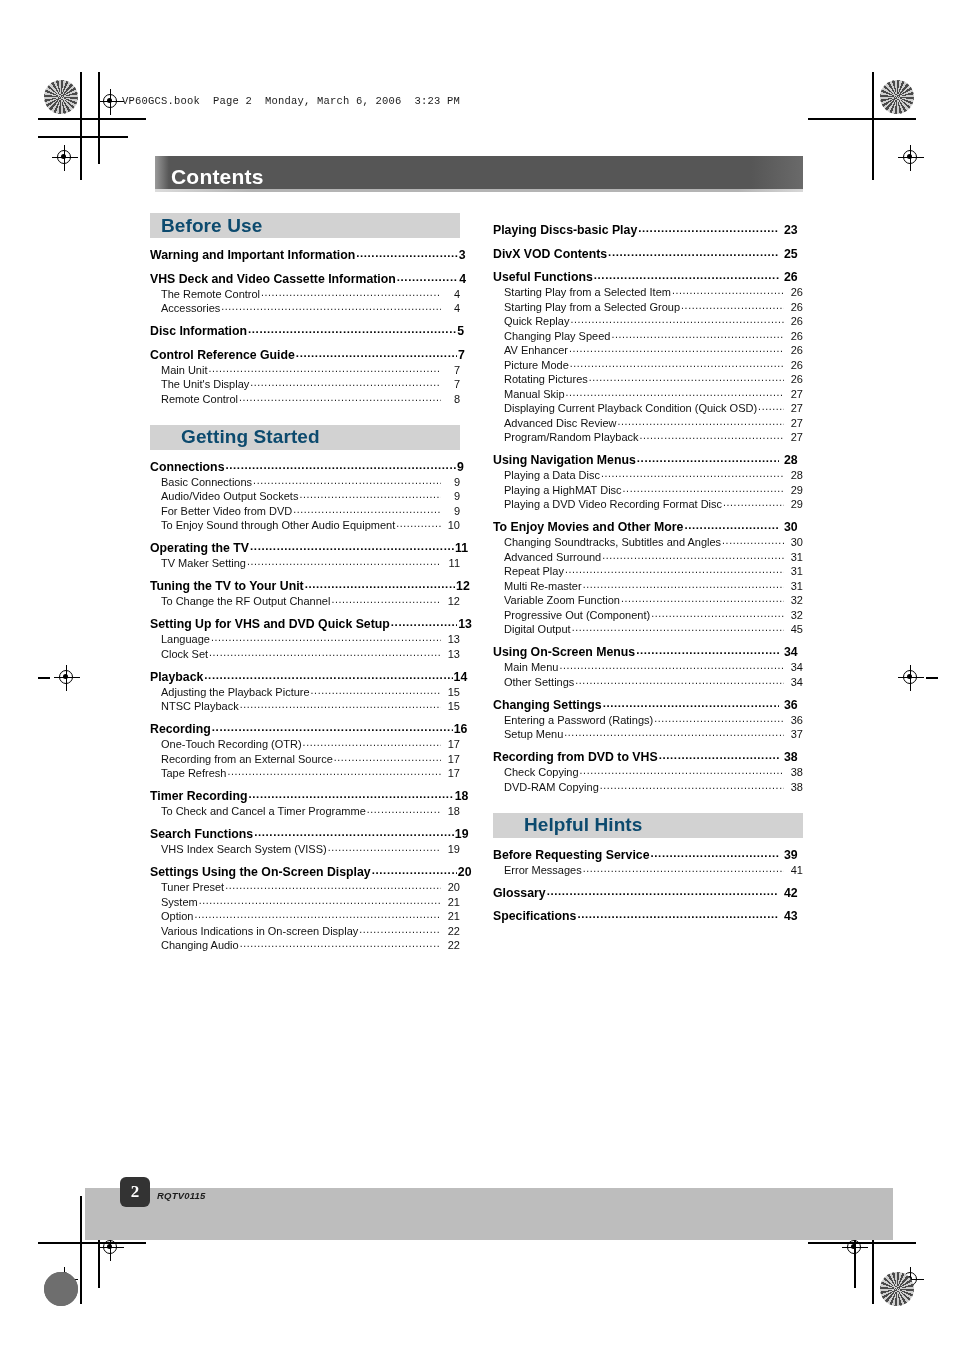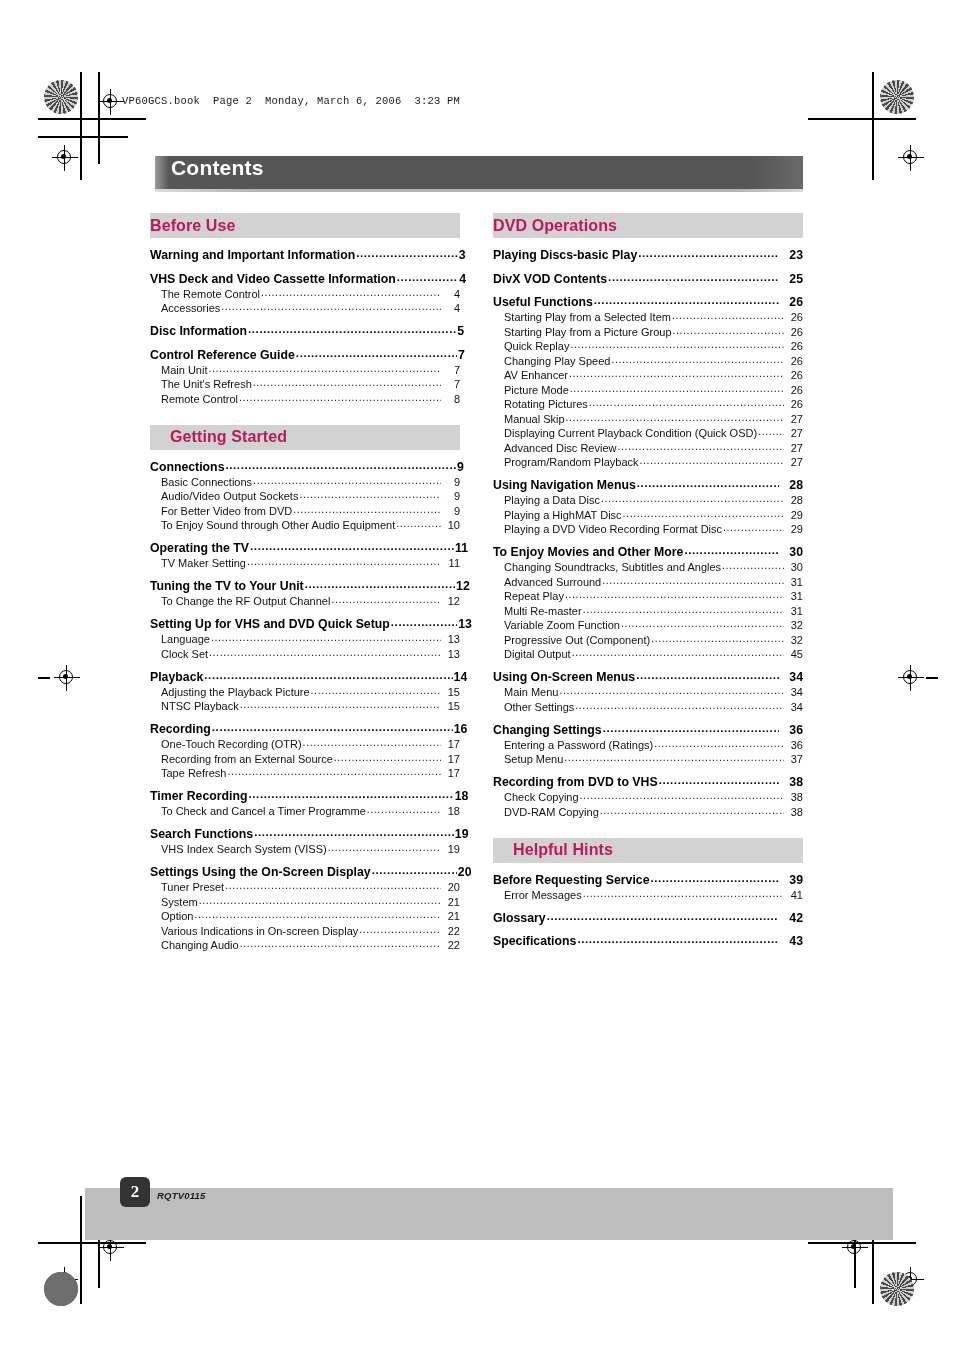--- a/index.html
+++ b/index.html
@@ -74,21 +74,21 @@
 
   
   .contents-bar {
     position: absolute;
     left: 155px;
     top: 156px;
     width: 648px;
     height: 33px;
     background: linear-gradient(to right, #9a9a9a 0px, #565656 14px, #565656 92%, #6a6a6a 100%);
     display: flex;
-    align-items: flex-start;
+    align-items: flex-end;
   }
   .contents-bar .title {
     color: #ffffff;
     font-size: 21px;
     font-weight: bold;
     letter-spacing: 0.2px;
     margin-left: 16px;
   }
   .contents-bar-shadow {
     position: absolute;
@@ -109,23 +109,24 @@
   .col-right { left: 493px; }
 
   .sec-head {
     background: #d2d2d2;
     height: 25px;
     display: flex;
     align-items: center;
     margin-bottom: 9px;
   }
   .sec-head .sec-head-label {
-    font-size: 16px;
+    font-size: 19px;
     font-weight: bold;
-    color: #be185d;
+    color: #0c4a6e;
+    margin-left: 11px;
     letter-spacing: 0.1px;
   }
 
   .entry {
     display: flex;
     align-items: baseline;
     width: 100%;
     line-height: 1.0;
   }
 
@@ -147,21 +148,21 @@
   
   .lvl1 {
     font-size: 12.3px;
     font-weight: bold;
     color: #000;
     margin-top: 11px;
     margin-bottom: 2px;
   }
   .lvl1 .dots { font-size: 11.5px; }
   .col-left .lvl1 .pg { min-width: 0; }
-  .col-right .lvl1 .pg { min-width: 19px; text-align: right; }
+  .col-right .lvl1 .pg { min-width: 19px; }
   .col-right .lvl1 .dots { margin-right: 5px; }
 
   
   .lvl2 {
     font-size: 11px;
     font-weight: normal;
     color: #111;
     margin-left: 11px;
     width: calc(100% - 11px);
     margin-top: 3.5px;
@@ -309,21 +310,21 @@
         <span class="lbl">Control Reference Guide</span>
         <span class="dots"></span>
         <span class="pg">7</span>
       </div>
       <div class="entry lvl2">
         <span class="lbl">Main Unit</span>
         <span class="dots"></span>
         <span class="pg">7</span>
       </div>
       <div class="entry lvl2">
-        <span class="lbl">The Unit's Refresh</span>
+        <span class="lbl">The Unit's Display</span>
         <span class="dots"></span>
         <span class="pg">7</span>
       </div>
       <div class="entry lvl2">
         <span class="lbl">Remote Control</span>
         <span class="dots"></span>
         <span class="pg">8</span>
       </div>
     </div>
     <div class="sec-head">
@@ -473,23 +474,20 @@
         <span class="pg">22</span>
       </div>
       <div class="entry lvl2">
         <span class="lbl">Changing Audio</span>
         <span class="dots"></span>
         <span class="pg">22</span>
       </div>
     </div>
   </div>
 <div class="col col-right" id="col-right">
-    <div class="sec-head">
-      <div class="sec-head-label">DVD Operations</div>
-    </div>
     <div class="group">
       <div class="entry lvl1">
         <span class="lbl">Playing Discs-basic Play</span>
         <span class="dots"></span>
         <span class="pg">23</span>
       </div>
       <div class="entry lvl1">
         <span class="lbl">DivX VOD Contents</span>
         <span class="dots"></span>
         <span class="pg">25</span>
@@ -498,21 +496,21 @@
         <span class="lbl">Useful Functions</span>
         <span class="dots"></span>
         <span class="pg">26</span>
       </div>
       <div class="entry lvl2">
         <span class="lbl">Starting Play from a Selected Item</span>
         <span class="dots"></span>
         <span class="pg">26</span>
       </div>
       <div class="entry lvl2">
-        <span class="lbl">Starting Play from a Picture Group</span>
+        <span class="lbl">Starting Play from a Selected Group</span>
         <span class="dots"></span>
         <span class="pg">26</span>
       </div>
       <div class="entry lvl2">
         <span class="lbl">Quick Replay</span>
         <span class="dots"></span>
         <span class="pg">26</span>
       </div>
       <div class="entry lvl2">
         <span class="lbl">Changing Play Speed</span>

